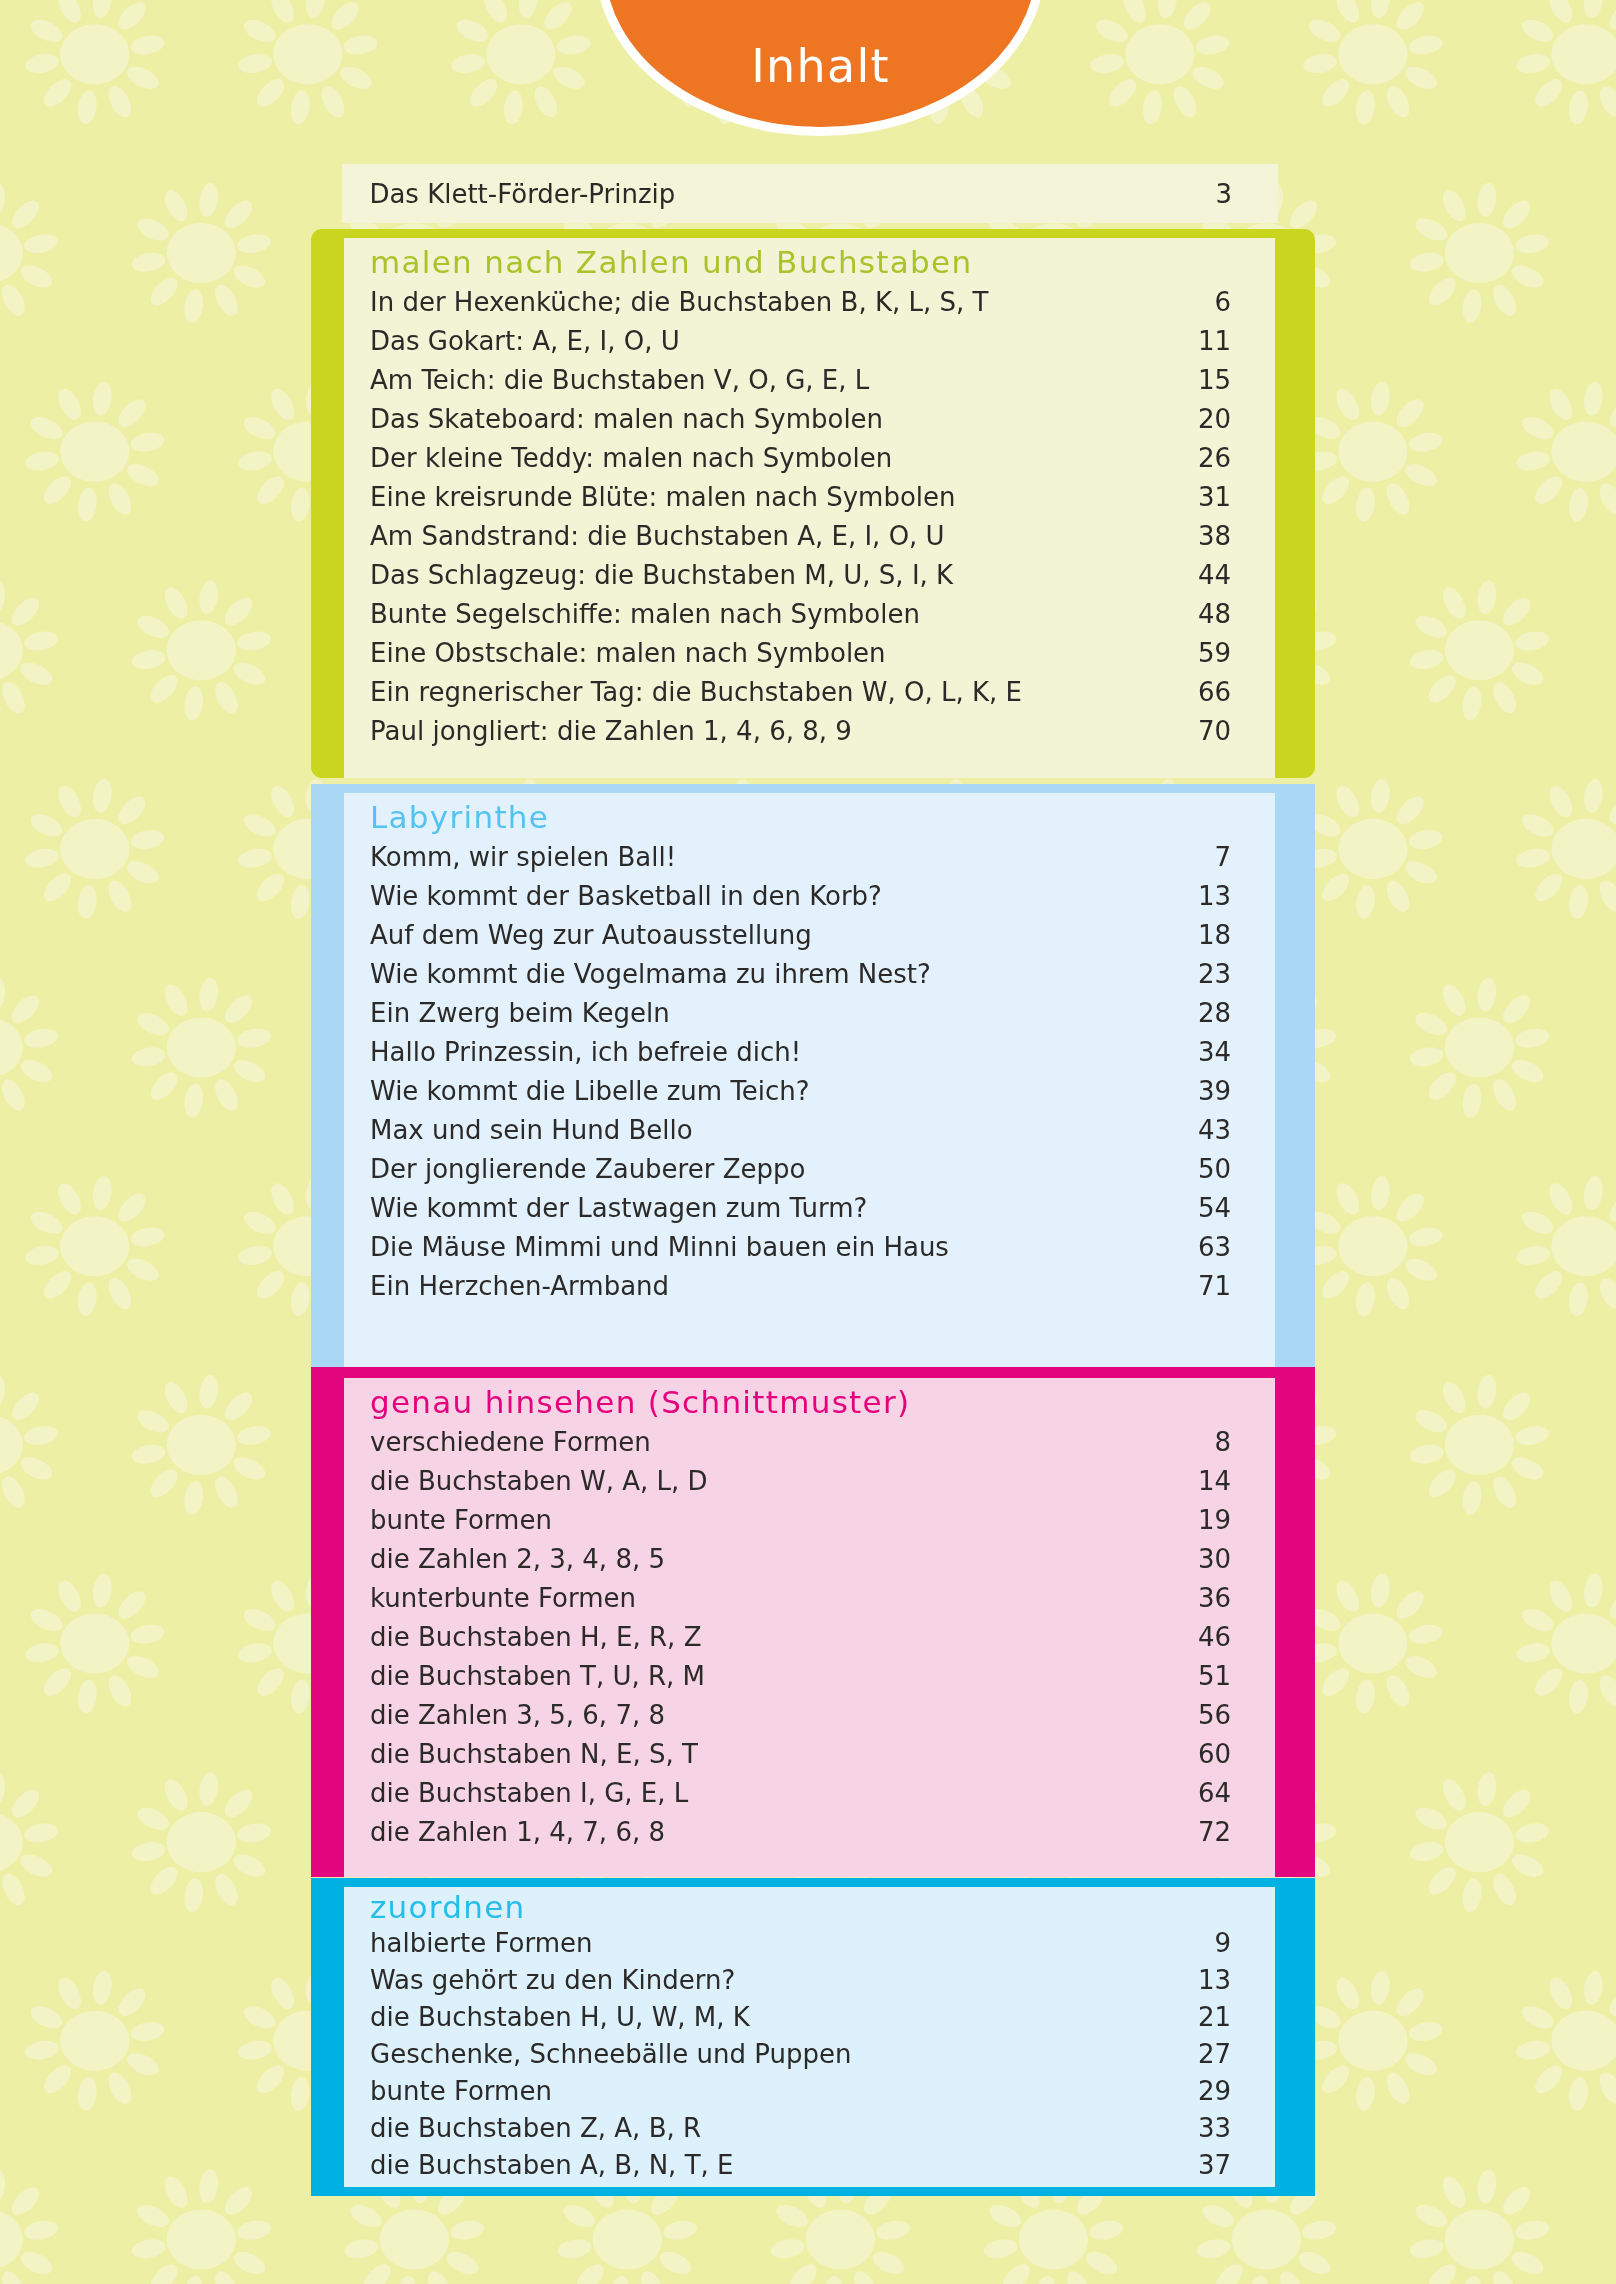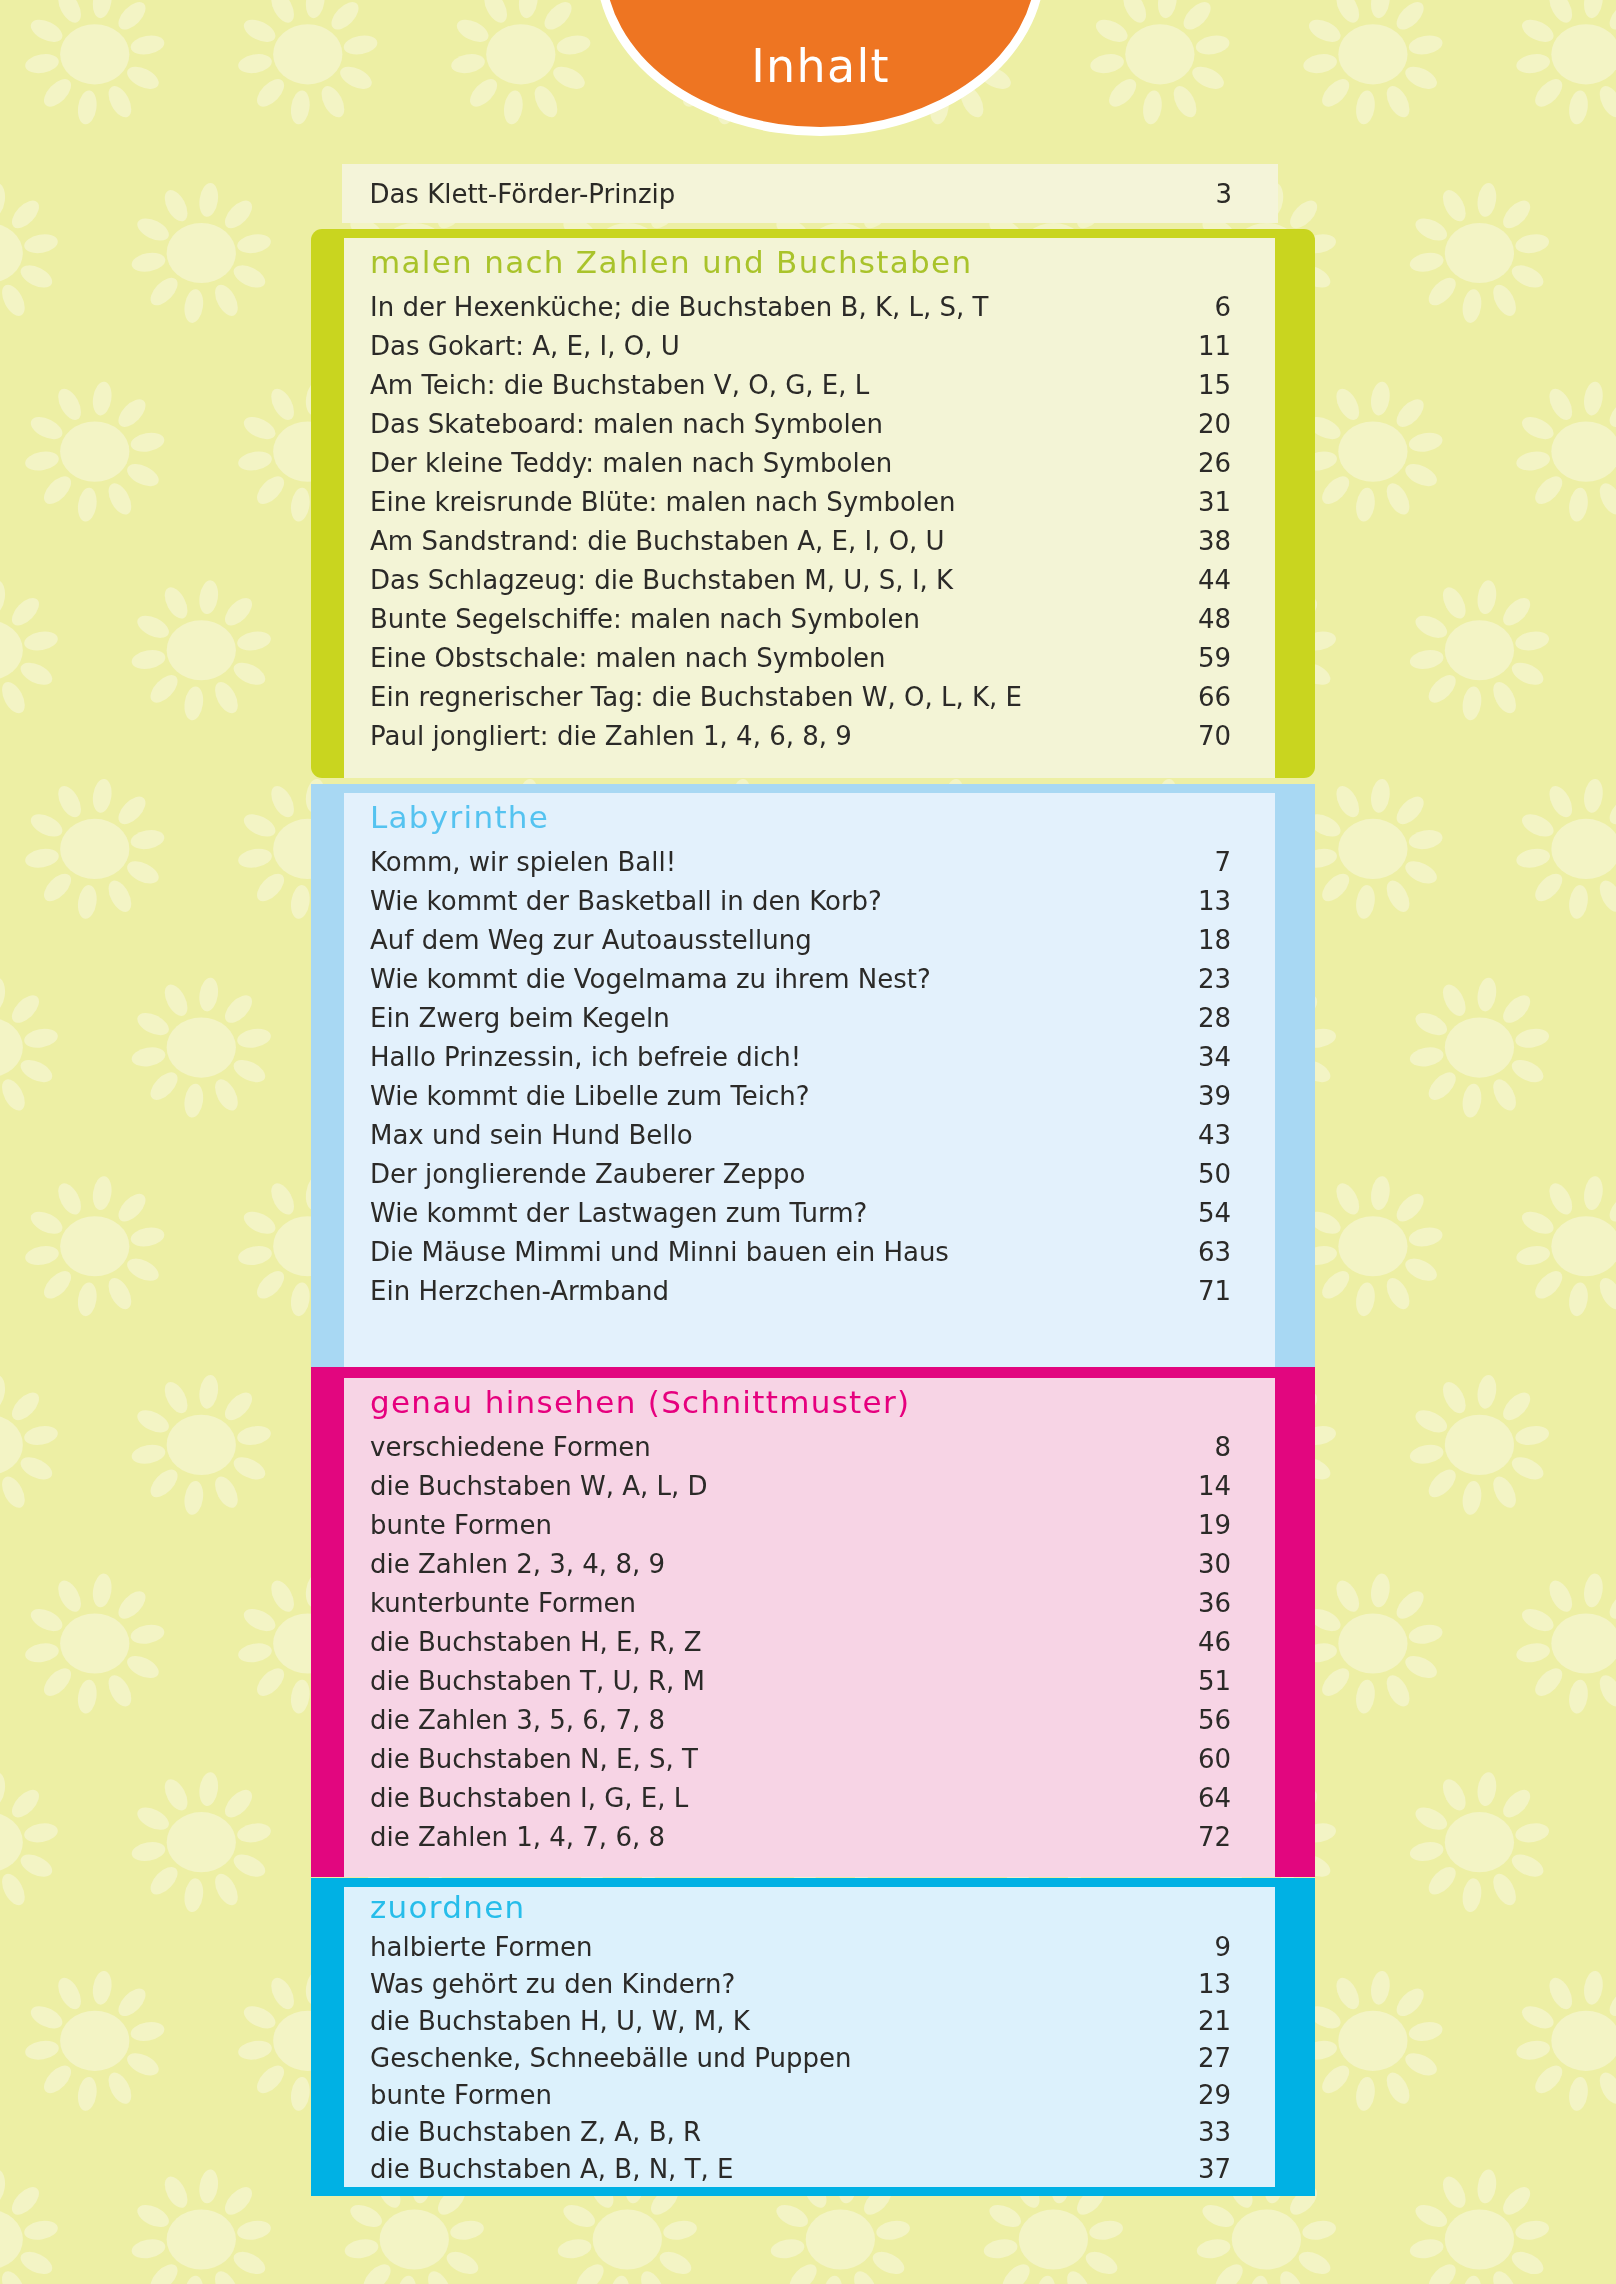--- a/index.html
+++ b/index.html
@@ -63,21 +63,21 @@
 
   .section-title{
     margin:0;
     height:42px; line-height:42px;
     font-size:31px;
     font-weight:400;
     letter-spacing:1.3px;
   }
   .rows{margin-top:3.9px;}
   .row{
-    display:flex; justify-content:space-between; align-items:center;
+    display:flex; justify-content:space-between; align-items:flex-start;
     height:39px;
     font-size:26px;
     color:#2b2a28;
   }
   .row .pg{text-align:right; min-width:59px;}
   .sec-3 .section-title{height:34px; line-height:34px;}
   .sec-3 .row{height:37px;}
 </style>
 </head>
 <body>
@@ -342,21 +342,21 @@
             </div>
             <div class="row">
               <span class="ttl">die Buchstaben W, A, L, D</span>
               <span class="pg">14</span>
             </div>
             <div class="row">
               <span class="ttl">bunte Formen</span>
               <span class="pg">19</span>
             </div>
             <div class="row">
-              <span class="ttl">die Zahlen 2, 3, 4, 8, 9</span>
+              <span class="ttl">die Zahlen 2, 3, 4, 8, 5</span>
               <span class="pg">30</span>
             </div>
             <div class="row">
               <span class="ttl">kunterbunte Formen</span>
               <span class="pg">36</span>
             </div>
             <div class="row">
               <span class="ttl">die Buchstaben H, E, R, Z</span>
               <span class="pg">46</span>
             </div>

